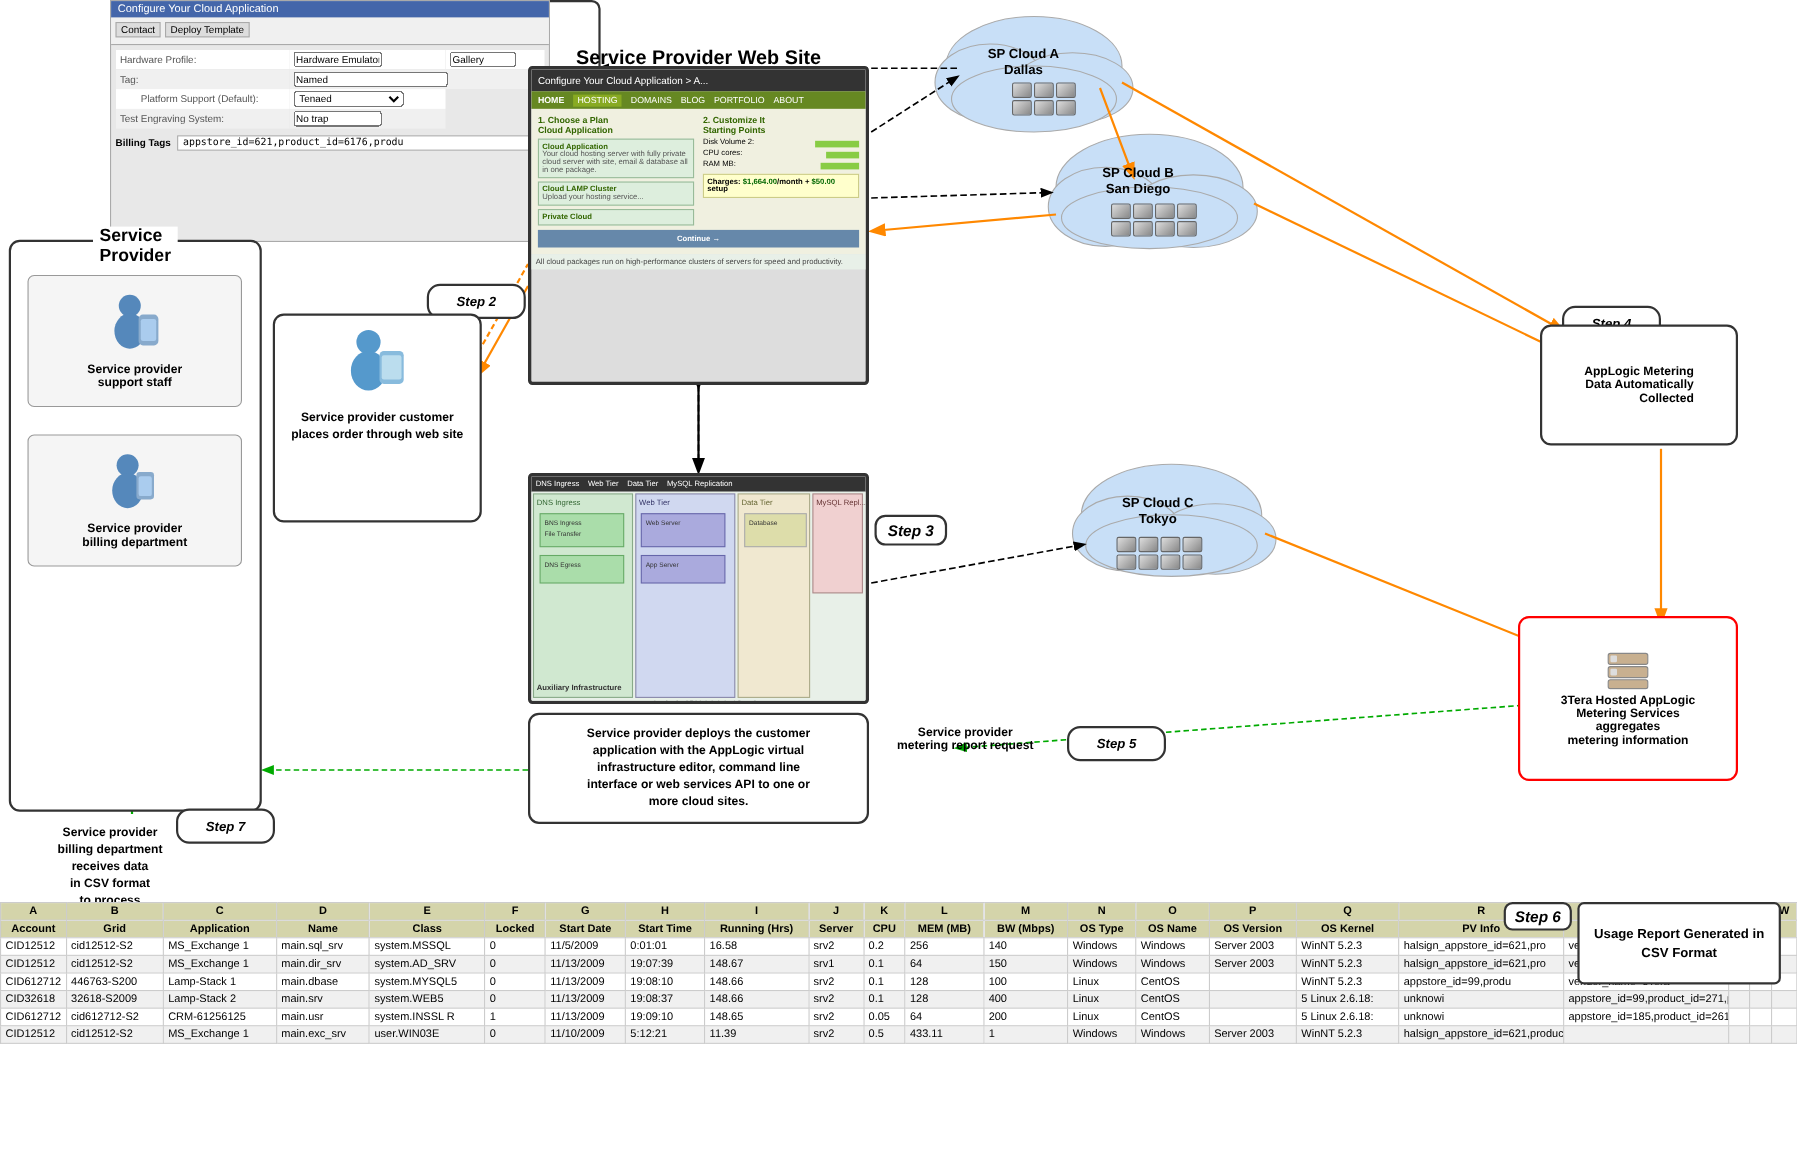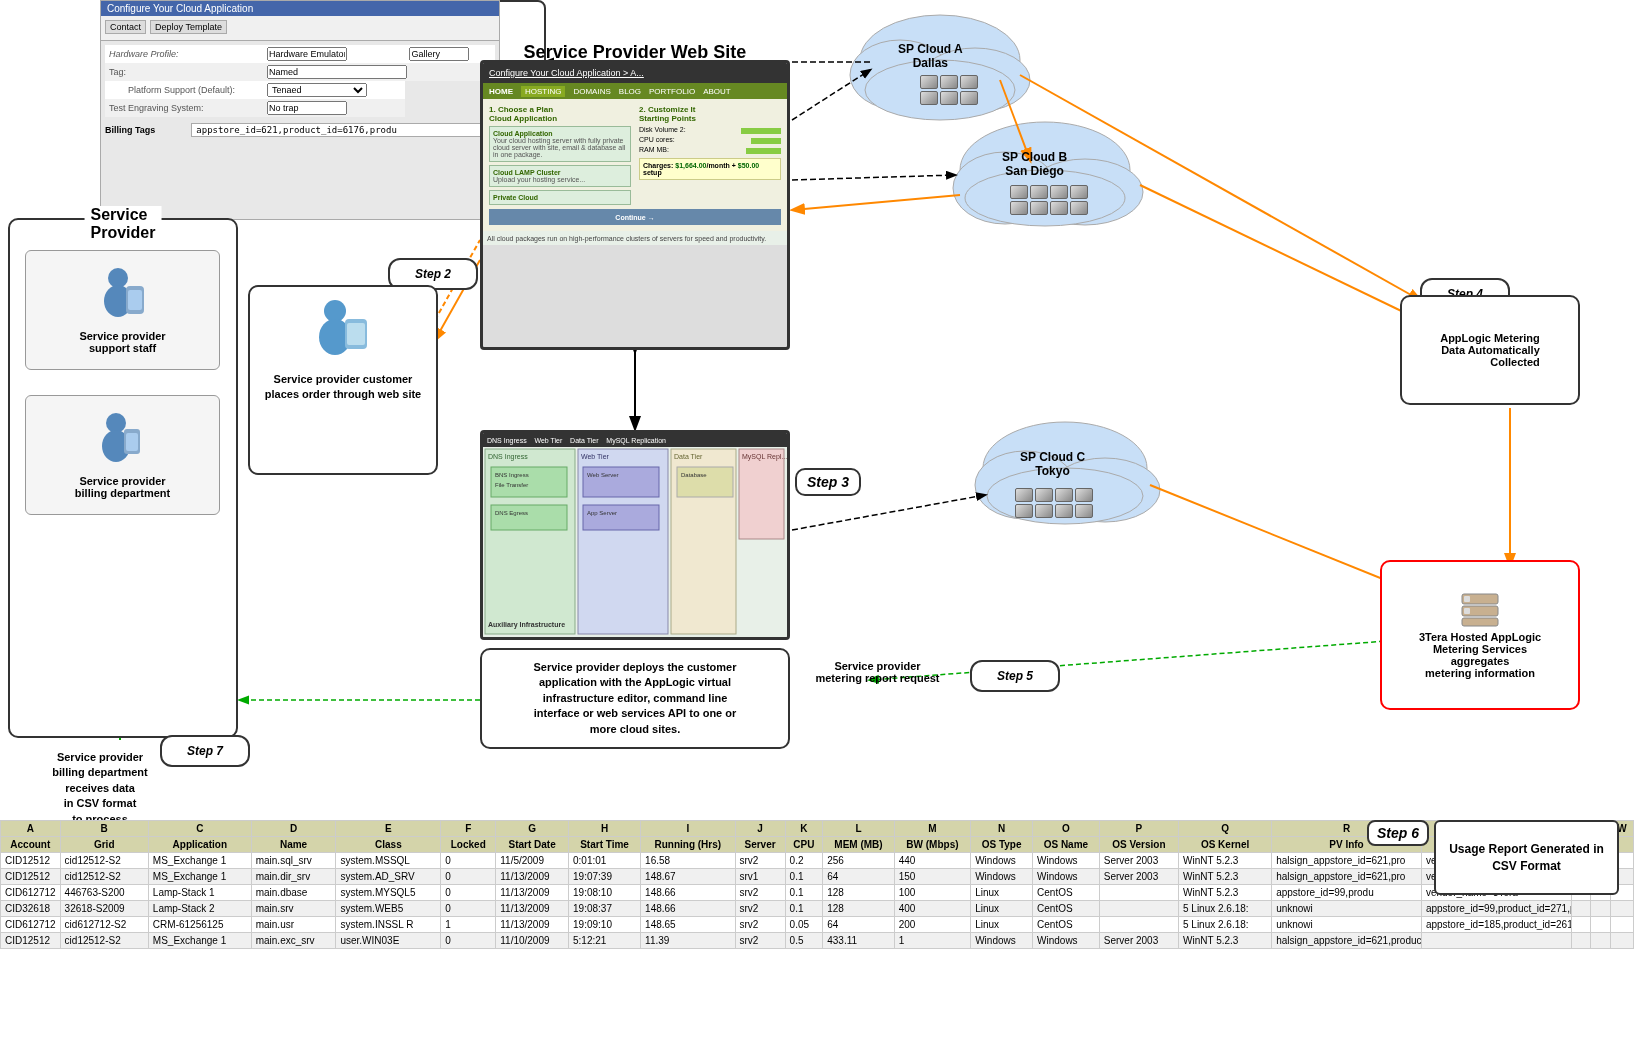--- a/index.html
+++ b/index.html
@@ -335,21 +335,21 @@
     <div style="padding:4px;background:#f0f0f0;border-bottom:1px solid #aaa;font-size:9px;">
       <div style="display:flex;gap:4px;margin-bottom:2px;">
         <span style="background:#ddd;padding:1px 4px;border:1px solid #aaa;">Contact</span>
         <span style="background:#ddd;padding:1px 4px;border:1px solid #aaa;">Deploy Template</span>
       </div>
     </div>
     <div style="padding:4px;font-size:9px;">
       <table style="width:100%;font-size:9px;" border="0">
         <tbody>
             <tr>
-              <td style="color:#555;border:none;font-style:italic;">Hardware Profile:</td>
+              <td style="color:#555;border:none;">Hardware Profile:</td>
               <td style="border:none;"><input type="text" style="width: 80px; font-size: 9px;" value="Hardware Emulator"></td>
               <td style="border:none;"><input type="text" style="width: 60px; font-size: 9px;" value="Gallery"></td>
             </tr>
         <tr>
               <td style="color:#555;border:none;">Tag:</td>
               <td colspan="2" style="border:none;"><input type="text" style="width: 140px; font-size: 9px;" value="Named"></td>
             </tr>
         <tr>
               <td style="color:#555;border:none;padding-left:23px;">Platform Support (Default):</td>
               <td style="border:none;"><select style="font-size:9px;width:100px;"><option>Tenaed</option></select></td>
@@ -357,21 +357,21 @@
         <tr>
               <td style="color:#555;border:none;">Test Engraving System:</td>
               <td style="border:none;"><input type="text" style="width: 80px; font-size: 9px;" value="No trap"></td>
             </tr>
       </tbody>
         </table>
     </div>
 
     <div style="padding:2px 4px;display:flex;align-items:center;gap:6px;">
       <span style="font-weight:bold;font-size:9px;">Billing Tags</span>
-      <div style="background:white;border:1px solid #aaa;padding:1px 4px;font-family:monospace;font-size:9px;flex:1;overflow:hidden;white-space:nowrap;margin-left:30px;">appstore_id=621,product_id=6176,produ</div>
+      <div style="background:white;border:1px solid #aaa;padding:1px 4px;font-family:monospace;font-size:9px;flex:1;overflow:hidden;white-space:nowrap;">appstore_id=621,product_id=6176,produ</div>
     </div>
   </div>
 
   <div class="sp-box">
     <div class="sp-title">
       <span style="display:block;font-size:16px;font-weight:bold;">Service</span>
       <span style="display:block;font-size:16px;font-weight:bold;">Provider</span>
     </div>
 
     <div class="person-box" style="left:15px;top:30px;width:195px;height:120px;">
@@ -410,21 +410,21 @@
     </svg>
     <div style="font-size:11px;font-weight:bold;padding:6px;text-align:center;line-height:1.4;">Service provider
 customer places order
 through web site</div>
   </div>
 
   <div style="position:absolute;left:480px;top:42px;width:310px;text-align:center;font-size:18px;font-weight:bold;">Service Provider Web Site</div>
 
   <div class="website-box">
     <div style="background:#333;height:20px;display:flex;align-items:center;padding:0 6px;">
-      <span style="color:white;font-size:9px;text-decoration:underline;">Configure Your Cloud Application &gt; A...</span>
+      <span style="color:white;font-size:9px;">Configure Your Cloud Application &gt; A...</span>
     </div>
     <div style="background:#668822;height:16px;display:flex;align-items:center;padding:0 6px;gap:8px;">
       <span style="color:white;font-size:8px;font-weight:bold;">HOME</span>
       <span style="color:white;font-size:8px;background:#88aa22;padding:1px 4px;">HOSTING</span>
       <span style="color:white;font-size:8px;">DOMAINS</span>
       <span style="color:white;font-size:8px;">BLOG</span>
       <span style="color:white;font-size:8px;">PORTFOLIO</span>
       <span style="color:white;font-size:8px;">ABOUT</span>
     </div>
     <div style="background:#f0f0e0;flex:1;padding:6px;font-size:8px;">
@@ -687,21 +687,21 @@
           <td style="max-width: 120px; overflow: hidden; white-space: nowrap;">MS_Exchange 1</td>
           <td style="max-width: 120px; overflow: hidden; white-space: nowrap;">main.sql_srv</td>
           <td style="max-width: 120px; overflow: hidden; white-space: nowrap;">system.MSSQL</td>
           <td style="max-width: 120px; overflow: hidden; white-space: nowrap;">0</td>
           <td style="max-width: 120px; overflow: hidden; white-space: nowrap;">11/5/2009</td>
           <td style="max-width: 120px; overflow: hidden; white-space: nowrap;">0:01:01</td>
           <td style="max-width: 120px; overflow: hidden; white-space: nowrap;">16.58</td>
           <td style="max-width: 120px; overflow: hidden; white-space: nowrap;">srv2</td>
           <td style="max-width: 120px; overflow: hidden; white-space: nowrap;">0.2</td>
           <td style="max-width: 120px; overflow: hidden; white-space: nowrap;">256</td>
-          <td style="max-width: 120px; overflow: hidden; white-space: nowrap;">440</td>
+          <td style="max-width: 120px; overflow: hidden; white-space: nowrap;">140</td>
           <td style="max-width: 120px; overflow: hidden; white-space: nowrap;">Windows</td>
           <td style="max-width: 120px; overflow: hidden; white-space: nowrap;">Windows</td>
           <td style="max-width: 120px; overflow: hidden; white-space: nowrap;">Server 2003</td>
           <td style="max-width: 120px; overflow: hidden; white-space: nowrap;">WinNT 5.2.3</td>
           <td style="max-width: 120px; overflow: hidden; white-space: nowrap;">halsign_appstore_id=621,pro</td>
           <td style="max-width: 120px; overflow: hidden; white-space: nowrap;">vendor_nam</td>
           <td></td>
           <td></td>
           <td></td>
         </tr>

